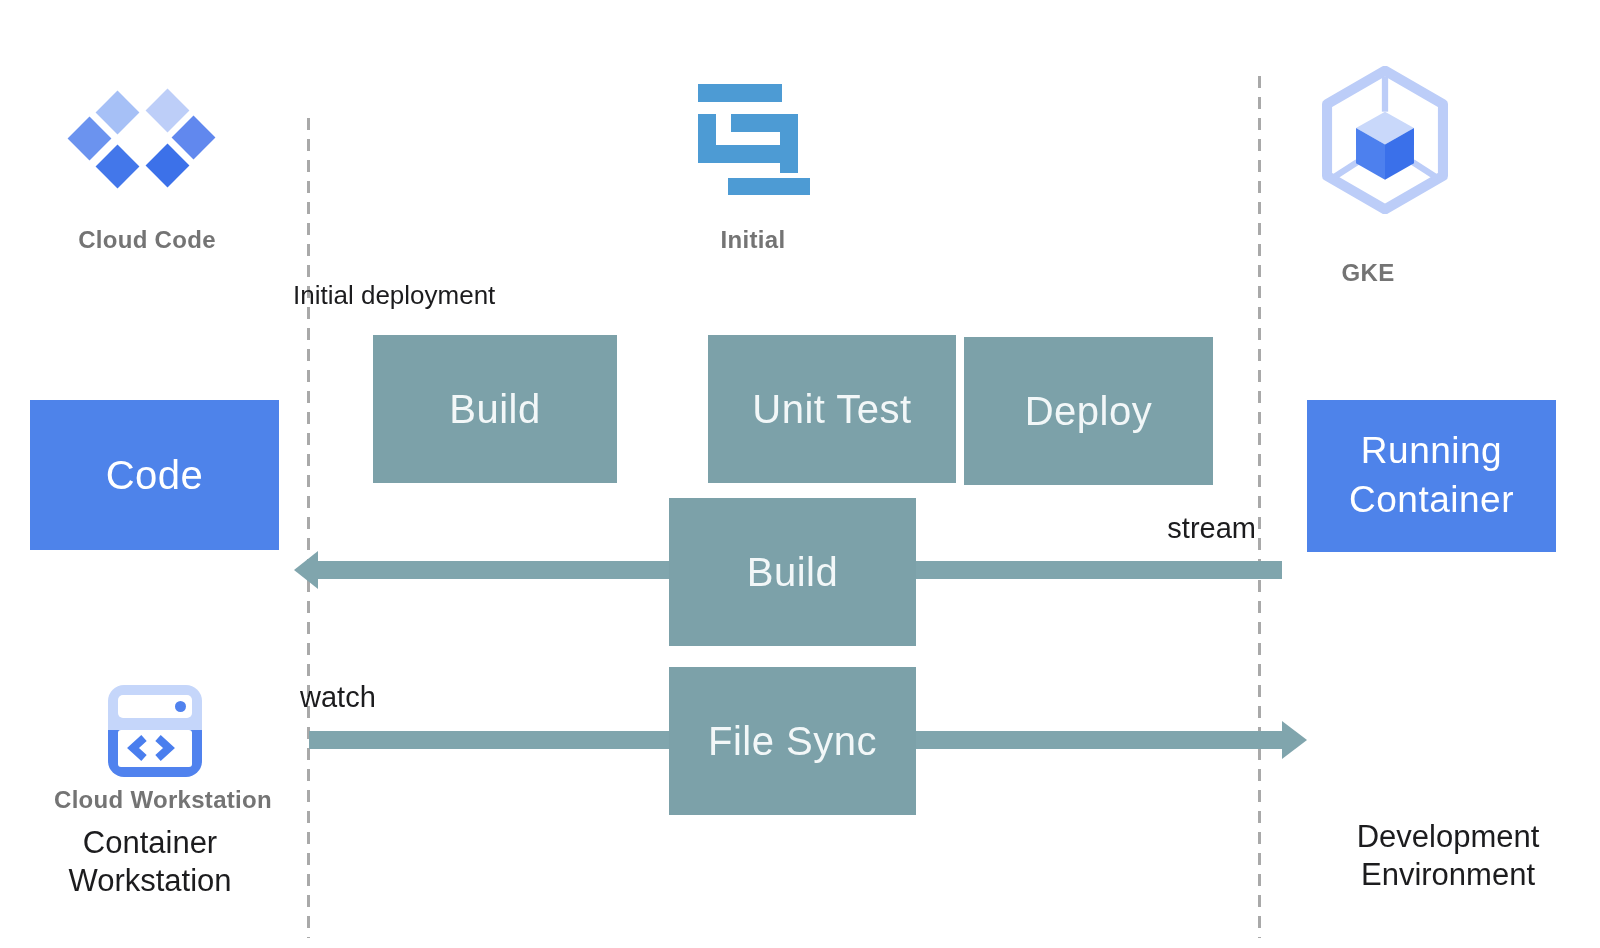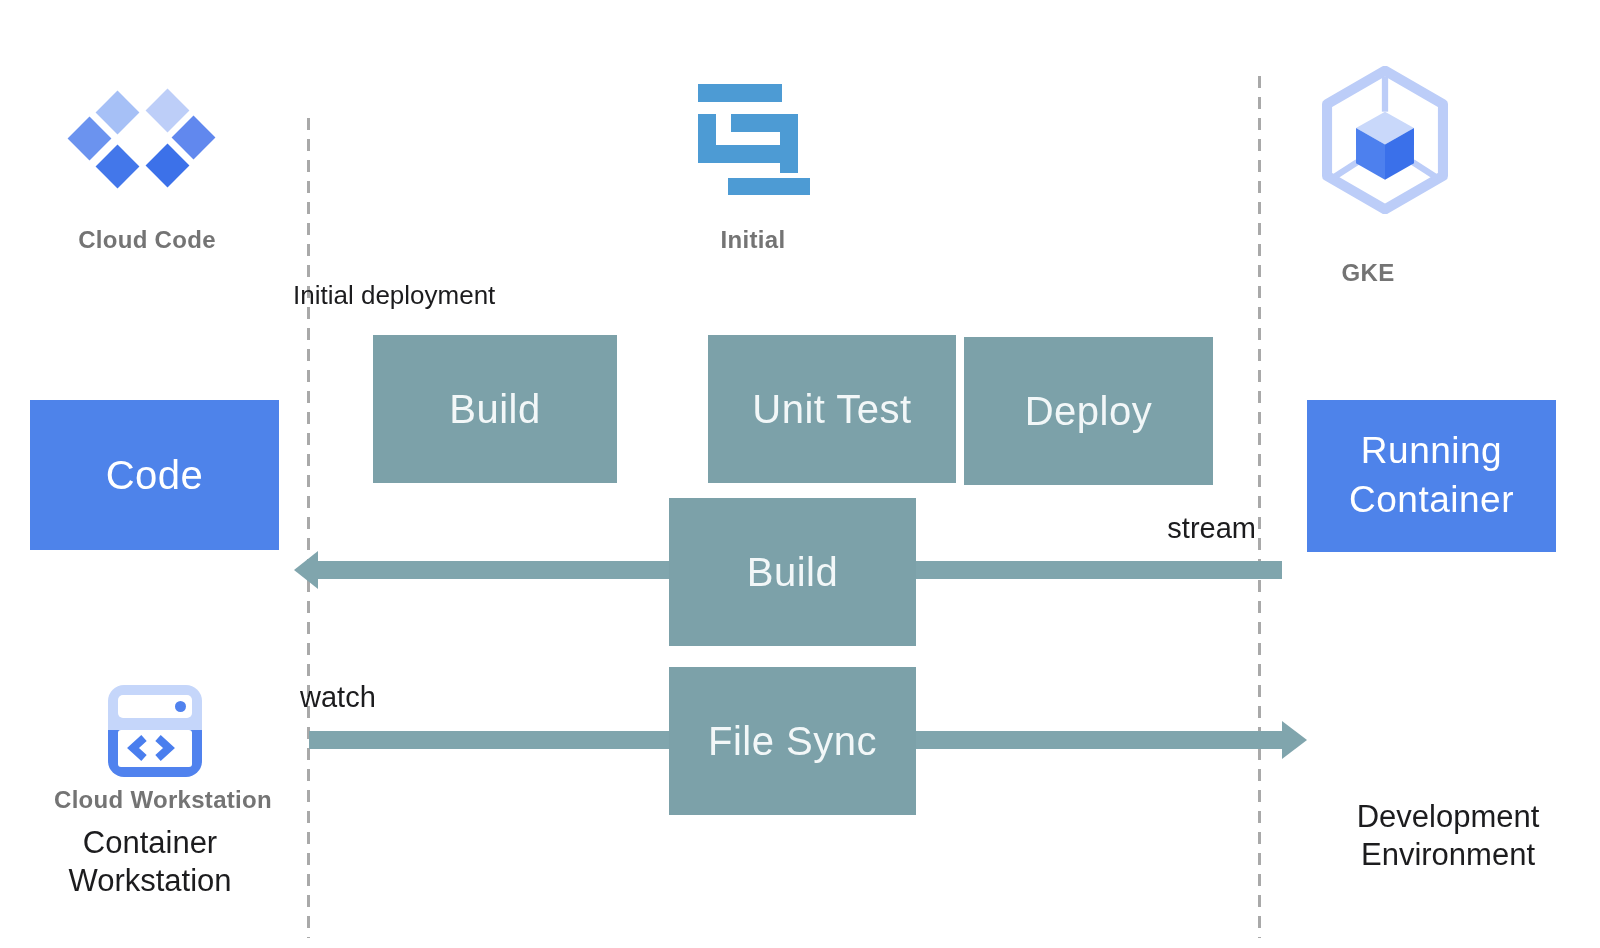--- a/index.html
+++ b/index.html
@@ -54,21 +54,21 @@
 
   
   .tool-label{position:absolute;color:#747474;font-weight:bold;font-size:24px;text-align:center;letter-spacing:0.3px;}
   #label-cloud-code{left:47px;top:226px;width:200px;}
   #label-skaffold{left:653px;top:226px;width:200px;}
   #label-gke{left:1268px;top:235px;width:200px;margin-top:24px;}
   #label-cloud-workstation{left:40px;top:786px;width:246px;}
 
   .zone-label{position:absolute;color:#1c1c1e;font-size:31px;text-align:center;line-height:1.24;}
   #label-dev-workstation{left:15px;top:824px;width:270px;}
-  #label-dev-environment{left:1312px;top:798px;width:272px;}
+  #label-dev-environment{left:1312px;top:818px;width:272px;}
 
   
   #icon-cloud-code{position:absolute;left:67px;top:88px;width:152px;height:104px;}
   .dia{position:absolute;width:31px;height:31px;transform:rotate(45deg);}
   .d1{left:35px;top:9px;background:#a6c0f6;}
   .d2{left:7px;top:35px;background:#6b93ef;}
   .d3{left:35px;top:63px;background:#4377ea;}
   .d4{left:85px;top:7px;background:#bdcef8;}
   .d5{left:111px;top:34px;background:#6188ee;}
   .d6{left:85px;top:62px;background:#3c71e9;}

